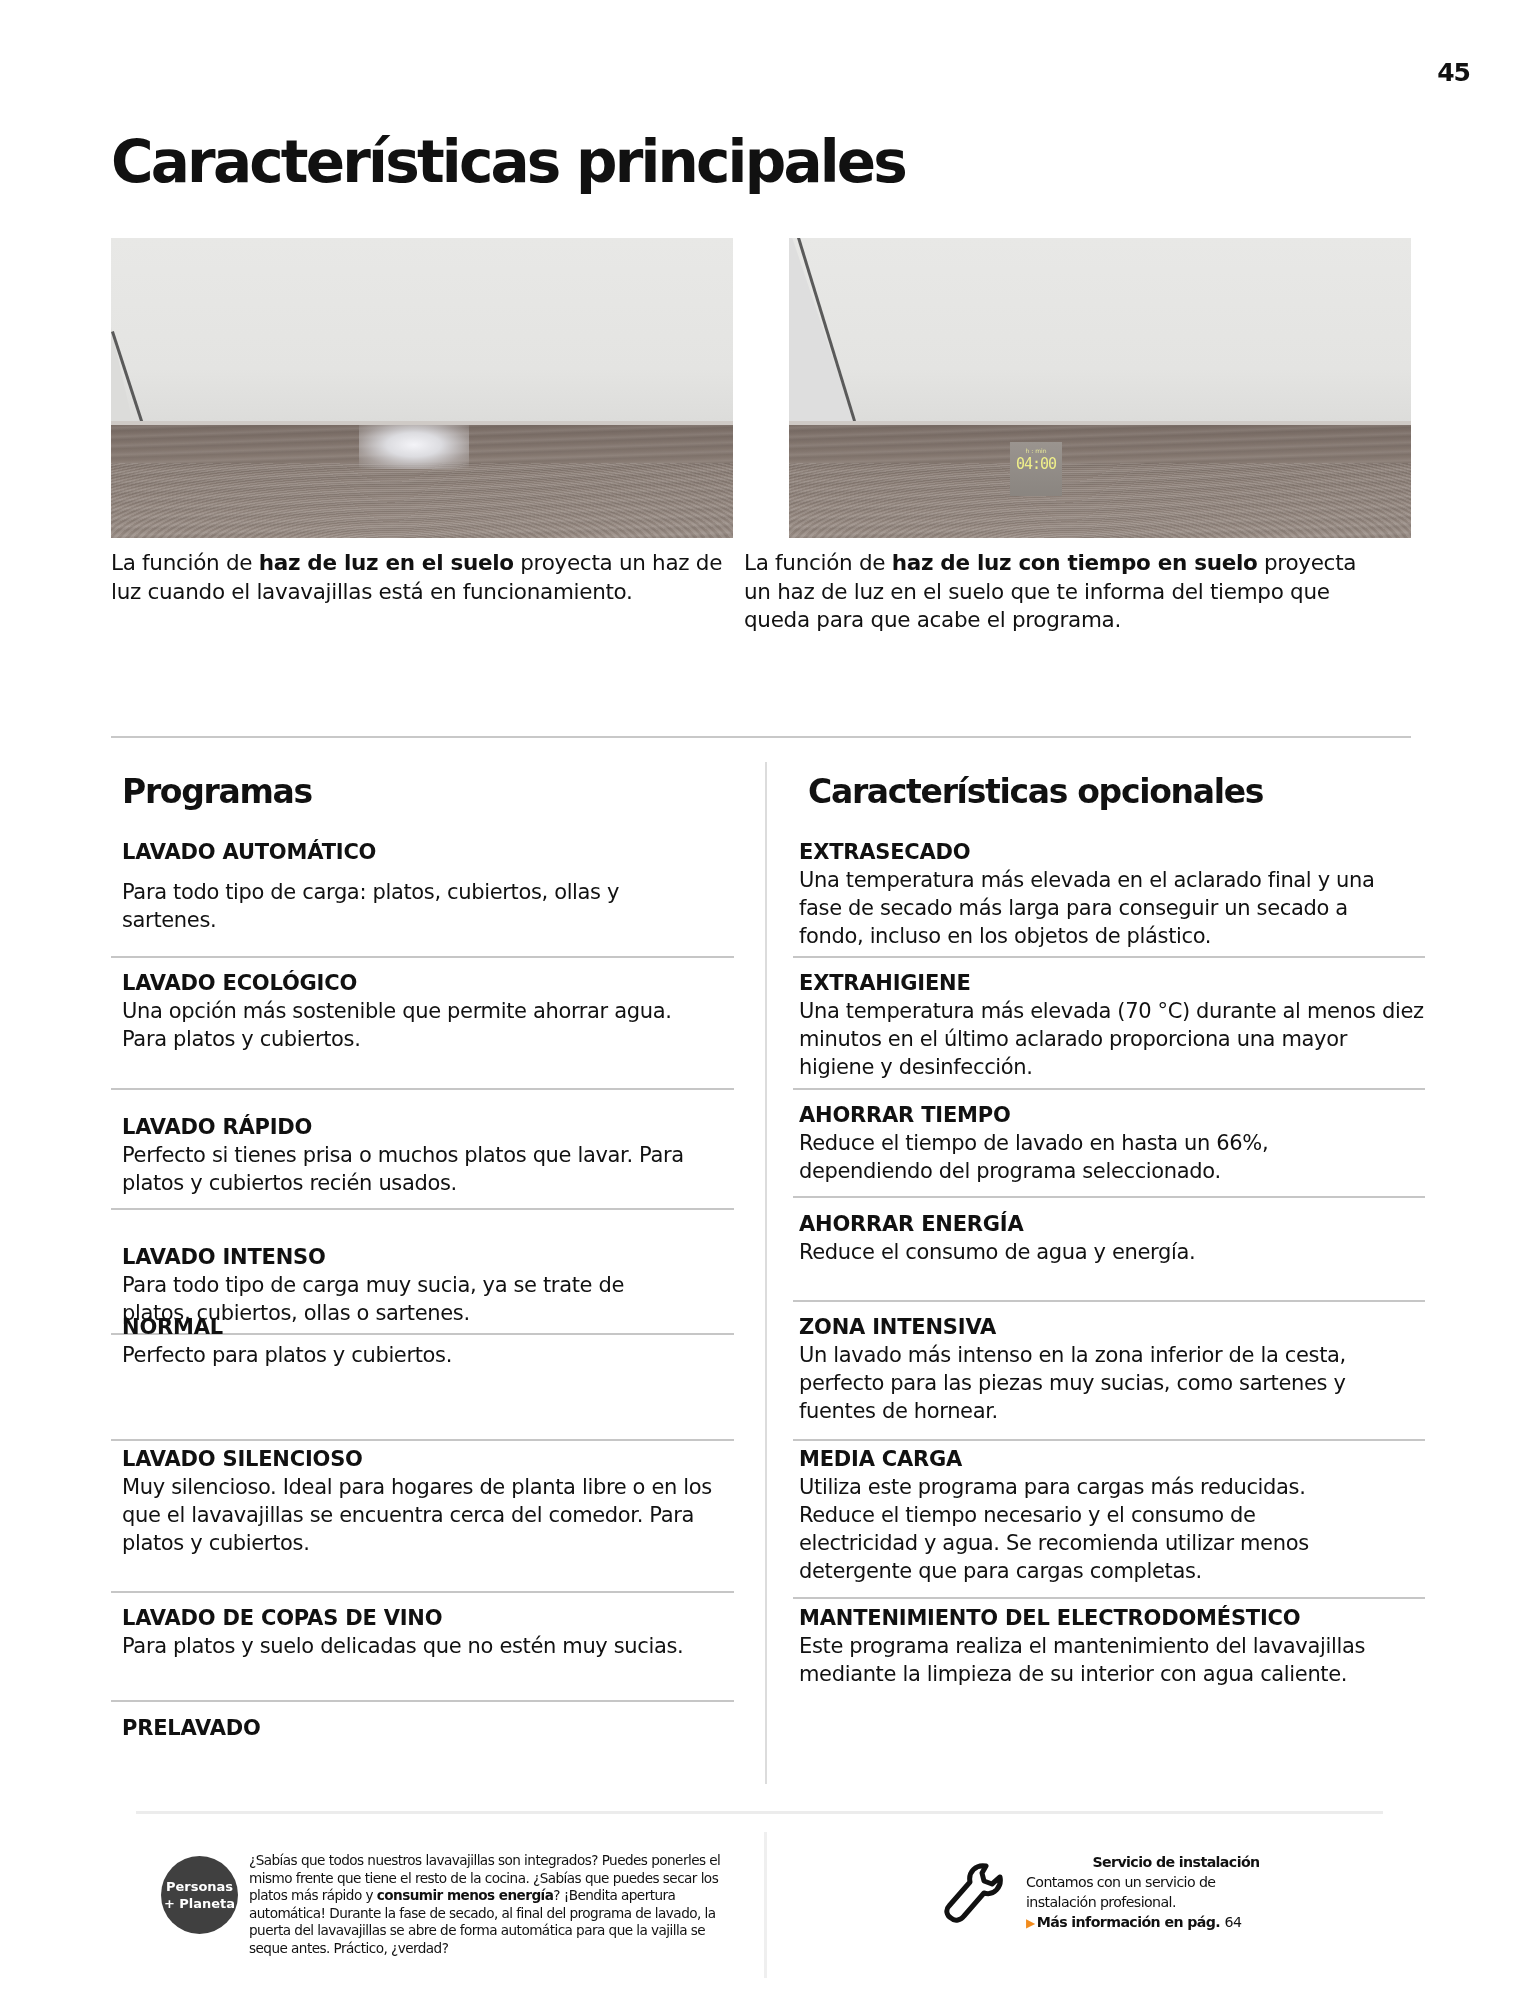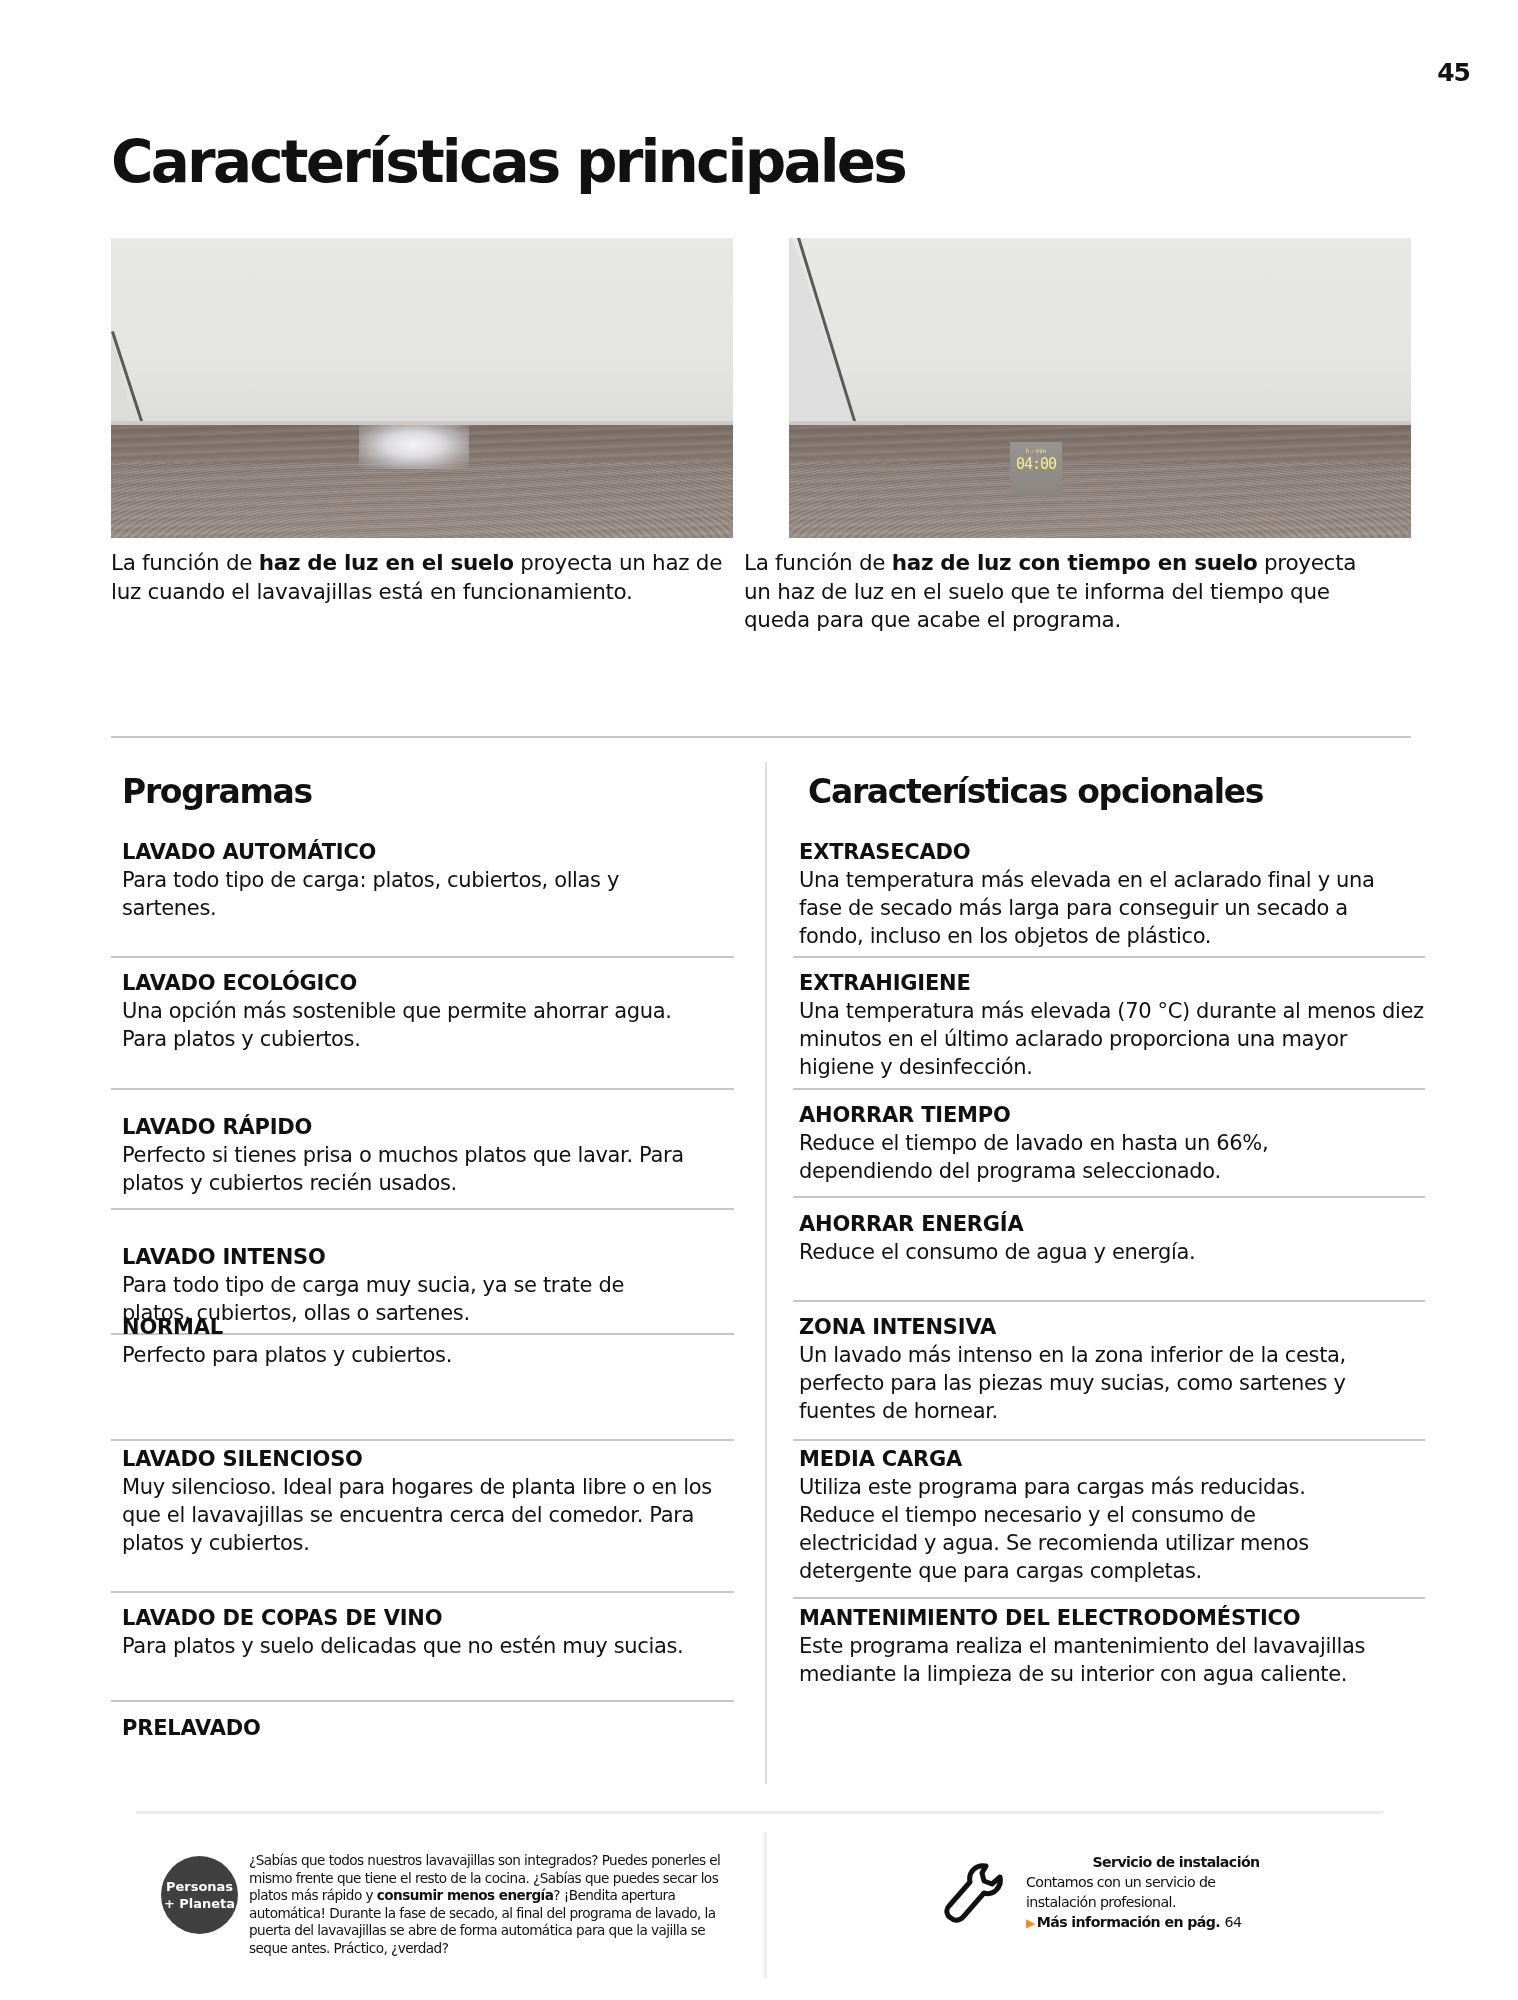--- a/index.html
+++ b/index.html
@@ -111,21 +111,21 @@
 
 <div class="hr-top"></div>
 <div class="vr-main"></div>
 
 <h2 class="section-heading heading-left">Programas</h2>
 <h2 class="section-heading heading-right">Características opcionales</h2>
 
 <div class="list list-left">
   <div class="item" style="top:0px;">
     <span class="item-title">LAVADO AUTOMÁTICO</span>
-    <span class="item-desc" style="width:560px;">Para todo tipo de carga: platos, cubiertos, ollas y sartenes.</span>
+    <span class="item-desc" style="width:560px;margin-top:12px;">Para todo tipo de carga: platos, cubiertos, ollas y sartenes.</span>
     <div class="divider" style="top:118px;"></div>
   </div>
   <div class="item" style="top:131px;">
     <span class="item-title">LAVADO ECOLÓGICO</span>
     <span class="item-desc" style="width:600px;">Una opción más sostenible que permite ahorrar agua. Para platos y cubiertos.</span>
     <div class="divider" style="top:119px;"></div>
   </div>
   <div class="item" style="top:275px;">
     <span class="item-title">LAVADO RÁPIDO</span>
     <span class="item-desc" style="width:600px;">Perfecto si tienes prisa o muchos platos que lavar. Para platos y cubiertos recién usados.</span>

